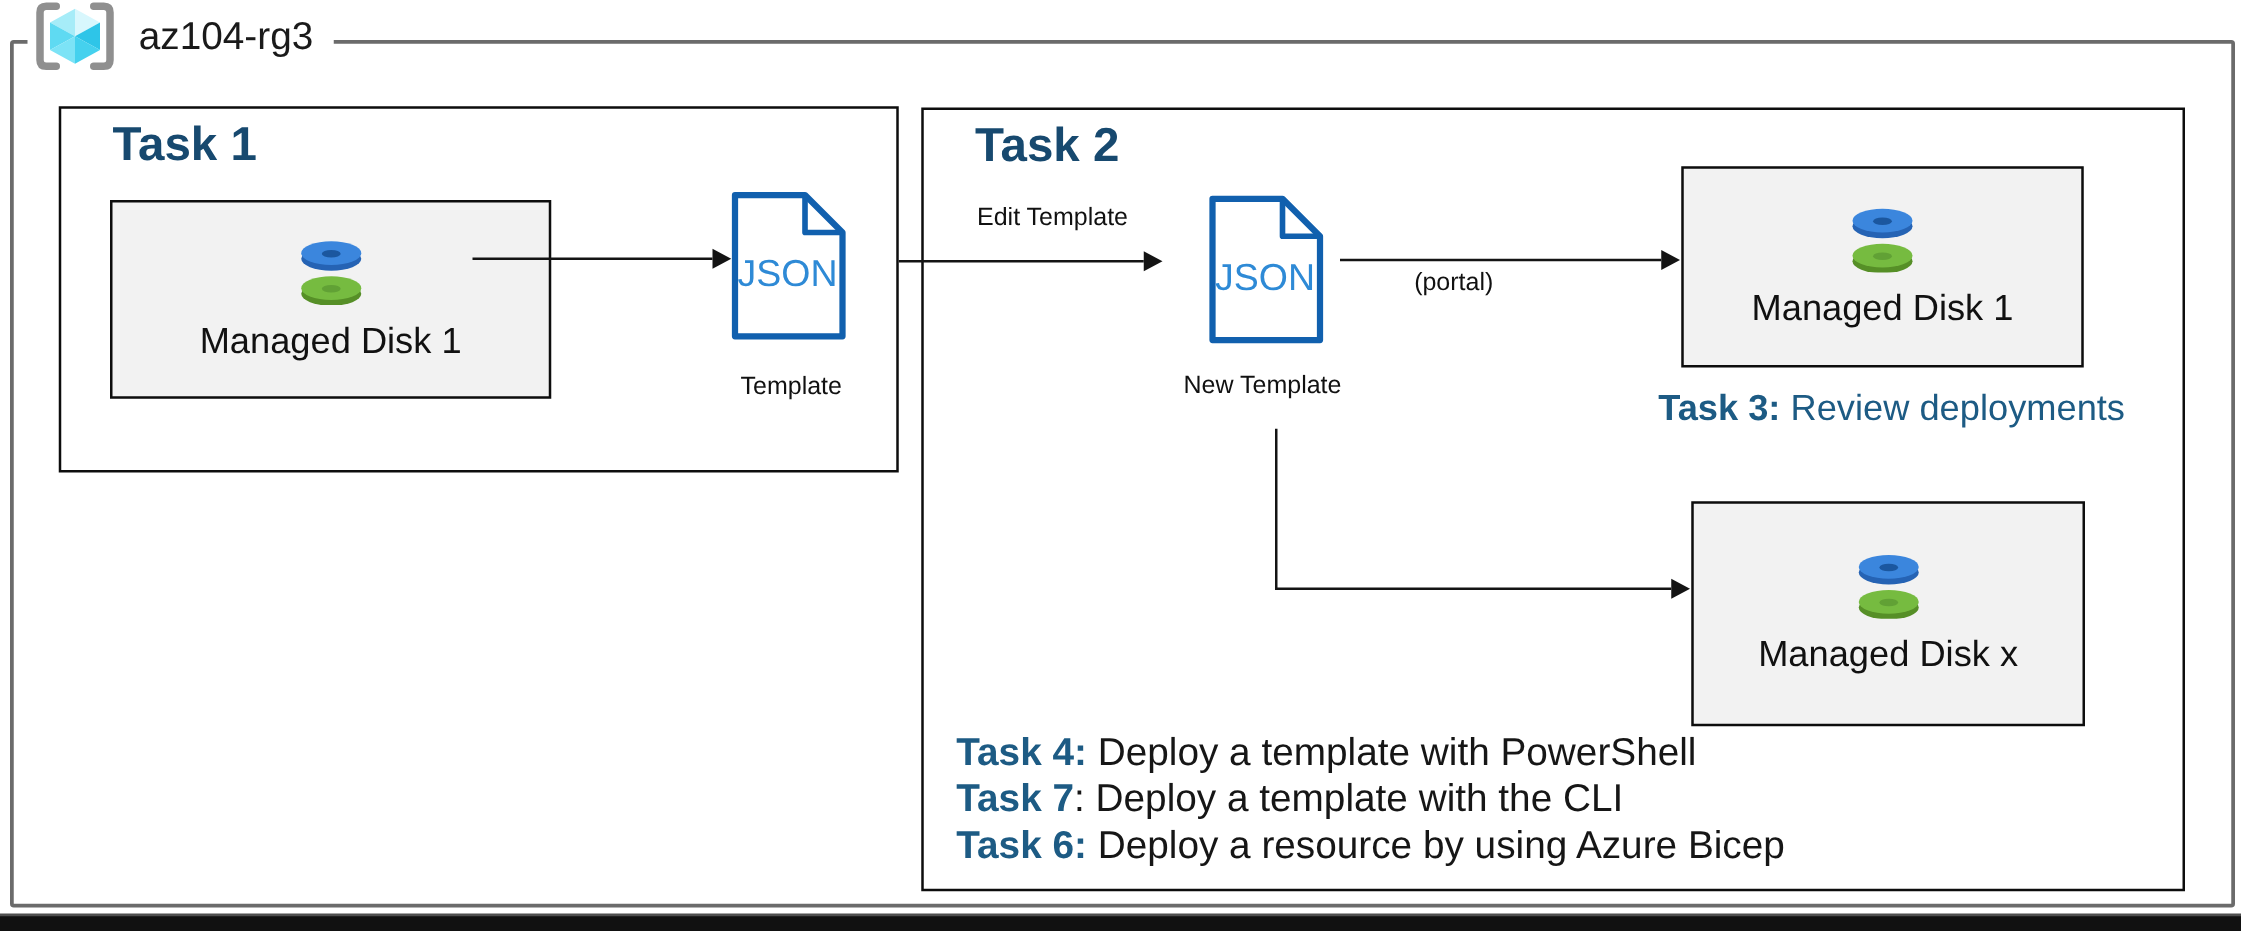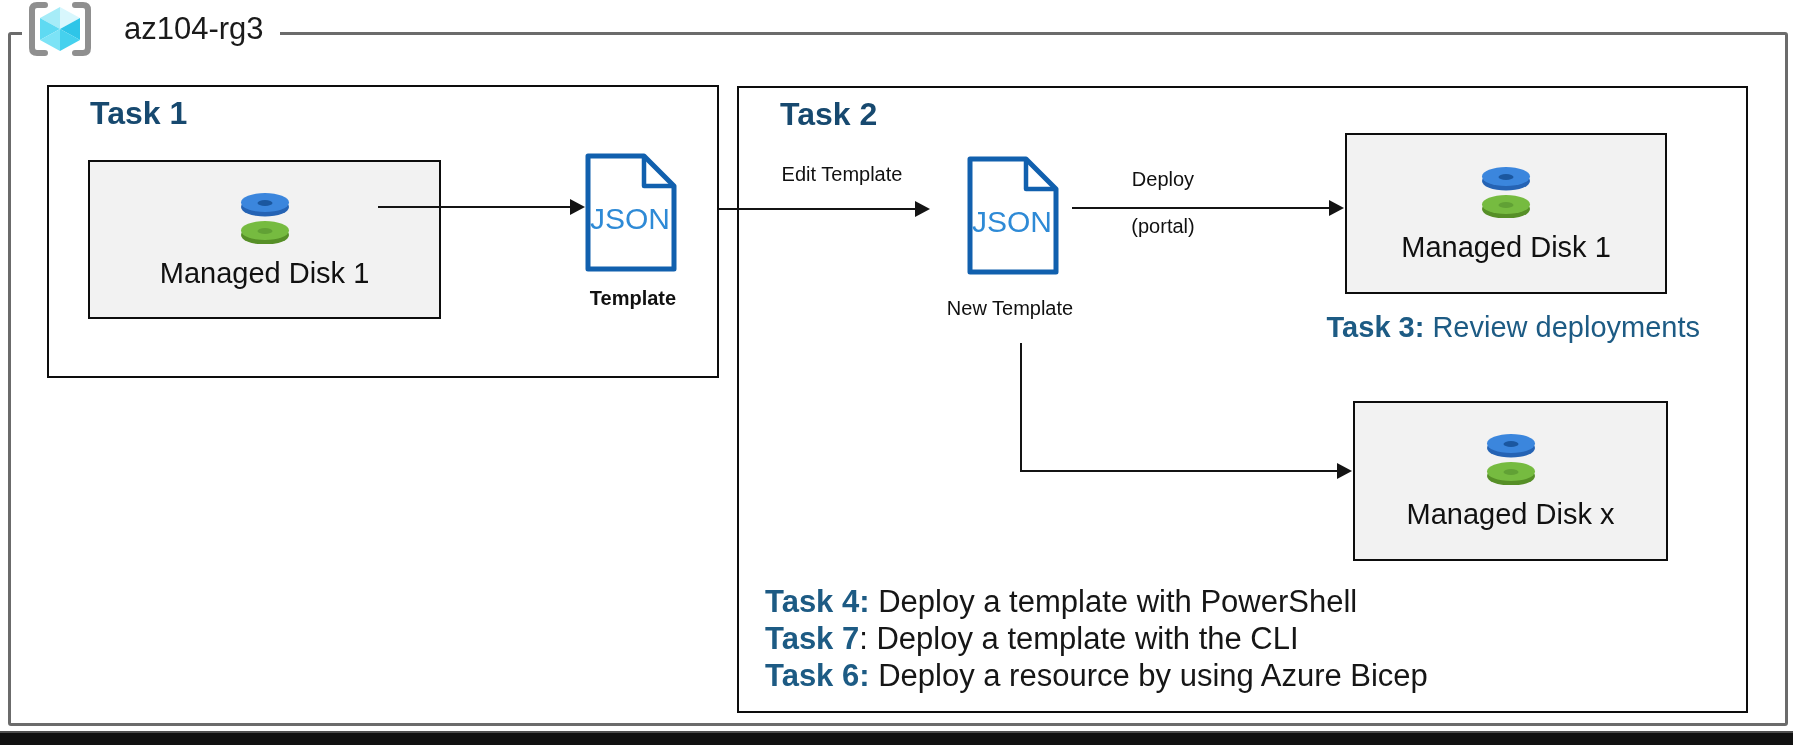--- a/index.html
+++ b/index.html
@@ -8,55 +8,55 @@
     font-family:"Liberation Sans","DejaVu Sans",sans-serif; color:#161616;
     overflow:hidden;
   }
   
   .rg-border {
     position:absolute; left:8px; top:32px; width:1780px; height:694px;
     border:3px solid #6b6b6b; border-radius:3px; box-sizing:border-box;
   }
   .rg-header {
     position:absolute; left:22px; top:0px; height:58px; z-index:3;
-    display:flex; align-items:center; gap:30px; background:#ffffff;
+    display:flex; align-items:center; gap:17px; background:#ffffff;
     padding:0 16px 0 4px;
   }
   .rg-name { font-size:31px; color:#1a1a1a; white-space:nowrap; }
 
   
   .task-box {
     position:absolute; background:#ffffff; border:2px solid #0d0d0d;
     box-sizing:border-box; z-index:1;
   }
   #task1-box { left:47px; top:85px;  width:672px;  height:293px; }
   #task2-box { left:737px; top:86px; width:1011px; height:627px; }
   .task-title {
-    position:absolute; font-size:32px; font-weight:700; color:#17496f;
+    position:absolute; font-size:38px; font-weight:700; color:#17496f;
     z-index:2; white-space:nowrap;
   }
 
   
   .resource-box {
     position:absolute; background:#f2f2f2; border:2px solid #0d0d0d;
     box-sizing:border-box; z-index:2;
     display:flex; flex-direction:column; align-items:center; justify-content:center;
     gap:13px;
   }
   .resource-label { font-size:29px; color:#111111; white-space:nowrap; }
   #disk1-box  { left:88px;   top:160px; width:353px; height:159px; }
   #mdisk1-box { left:1345px; top:133px; width:322px; height:161px; }
-  #mdiskx-box { left:1353px; top:401px; width:315px; height:160px; }
+  #mdiskx-box { left:1353px; top:401px; width:315px; height:180px; }
 
   
   .diagram-label {
     position:absolute; font-size:20px; color:#111111; z-index:2;
     text-align:center; white-space:nowrap;
   }
-  #template-label     { left:533px;  width:200px; top:287px;font-weight:bold; }
+  #template-label     { left:533px;  width:200px; top:298px; }
   #new-template-label { left:880px;  width:260px; top:297px; }
   #edit-template-label{ left:727px;  width:230px; top:163px; }
   #deploy-label       { left:1078px; width:170px; top:168px; }
   #portal-label       { left:1078px; width:170px; top:215px; }
 
   #task3-caption {
     position:absolute; left:1270px; width:430px; top:311px; z-index:2;
     font-size:29px; color:#1d5b84; text-align:right; white-space:nowrap;
   }
   .blue-bold { font-weight:700; color:#1d5b84; }
@@ -142,21 +142,20 @@
   <div class="diagram-label" id="edit-template-label">Edit Template</div>
   <div class="hline head-right" id="arrow-edit"></div>
 
   <svg class="json-icon" id="json-new-template" width="96" height="123" viewBox="0 0 96 123">
     <path d="M5 5 H61 L91 35 V118 H5 Z" fill="#ffffff" stroke="#1160ae" stroke-width="5" stroke-linejoin="round"></path>
     <path d="M61 5 V35 H91" fill="none" stroke="#1160ae" stroke-width="4.5" stroke-linejoin="round"></path>
     <text x="47" y="78" text-anchor="middle" font-size="30" fill="#2e8ad6">JSON</text>
   </svg>
   <div class="diagram-label" id="new-template-label">New Template</div>
 
-  <div class="diagram-label" id="deploy-label">Deploy</div>
   <div class="diagram-label" id="portal-label">(portal)</div>
   <div class="hline head-right" id="arrow-deploy"></div>
 
   <div class="resource-box" id="mdisk1-box">
     <svg width="56" height="54" viewBox="0 0 56 54">
       <ellipse cx="28" cy="17" rx="24" ry="9.5" fill="#2563b4"></ellipse>
       <ellipse cx="28" cy="12.5" rx="24" ry="9.5" fill="#3b86dd"></ellipse>
       <ellipse cx="28" cy="13" rx="7.5" ry="3" fill="#1b579f"></ellipse>
       <ellipse cx="28" cy="45" rx="24" ry="9.5" fill="#568f27"></ellipse>
       <ellipse cx="28" cy="40.5" rx="24" ry="9.5" fill="#76bb40"></ellipse>

